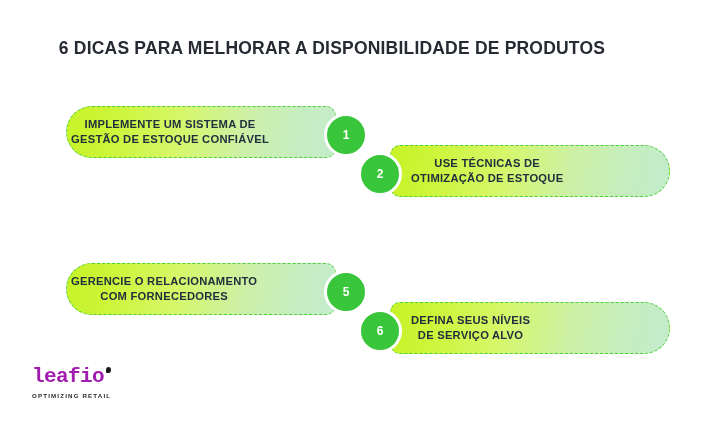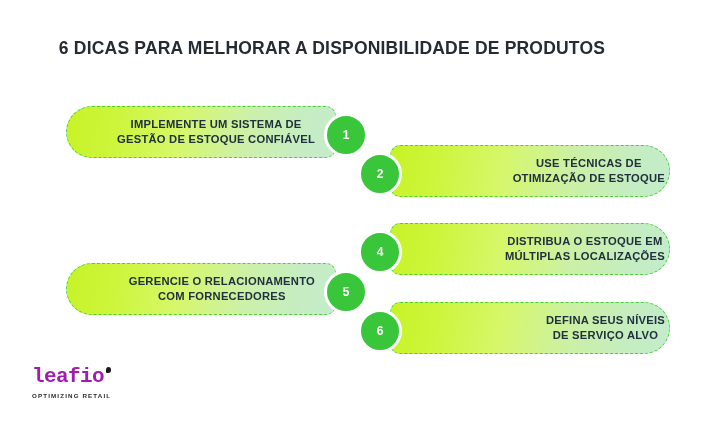--- a/index.html
+++ b/index.html
@@ -46,21 +46,21 @@
   .card {
     position: absolute;
     top: 0;
     left: 0;
     right: 0;
     bottom: 0;
     border: 1.4px dashed #4bd13a;
     box-sizing: border-box;
     display: flex;
     align-items: center;
-    justify-content: flex-end;
+    justify-content: flex-start;
     text-align: center;
   }
   .row.left .card {
     border-radius: 26px 10px 10px 26px;
     background: linear-gradient(100deg, #c6f327 0%, #cdf53a 18%, #d6f76a 42%, #cdf0a8 66%, #c6edc2 86%, #c4eccb 100%);
   }
   .row.right .card {
     border-radius: 10px 26px 26px 10px;
     background: linear-gradient(100deg, #c6f327 0%, #cdf53a 16%, #d6f76a 40%, #ccf0a4 64%, #c5edc0 85%, #c3eccc 100%);
   }
@@ -150,27 +150,20 @@
 
   <div class="row right" style="top:145px">
     <div class="card">
       <div class="card-text">USE TÉCNICAS DE
 OTIMIZAÇÃO DE ESTOQUE</div>
     </div>
     <div class="badge">2</div>
   </div>
 
 
-  <div class="row right" style="top:223px">
-    <div class="card">
-      <div class="card-text">DISTRIBUA O ESTOQUE EM
-MÚLTIPLAS LOCALIZAÇÕES</div>
-    </div>
-    <div class="badge">4</div>
-  </div>
 
   <div class="row left" style="top:263px">
     <div class="card">
       <div class="card-text">GERENCIE O RELACIONAMENTO
 COM FORNECEDORES</div>
     </div>
     <div class="badge">5</div>
   </div>
 
   <div class="row right" style="top:302px">

